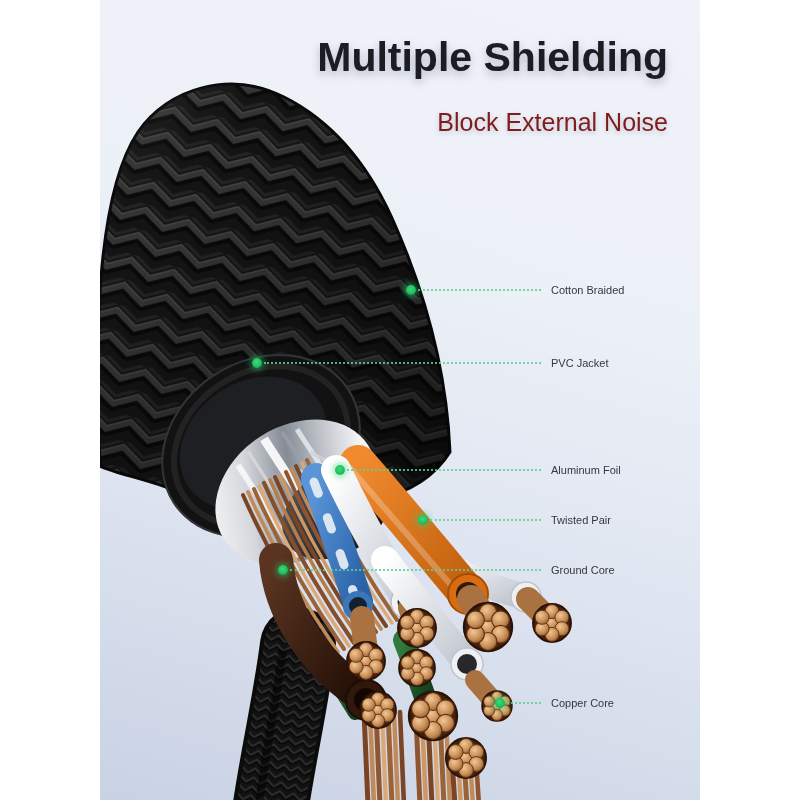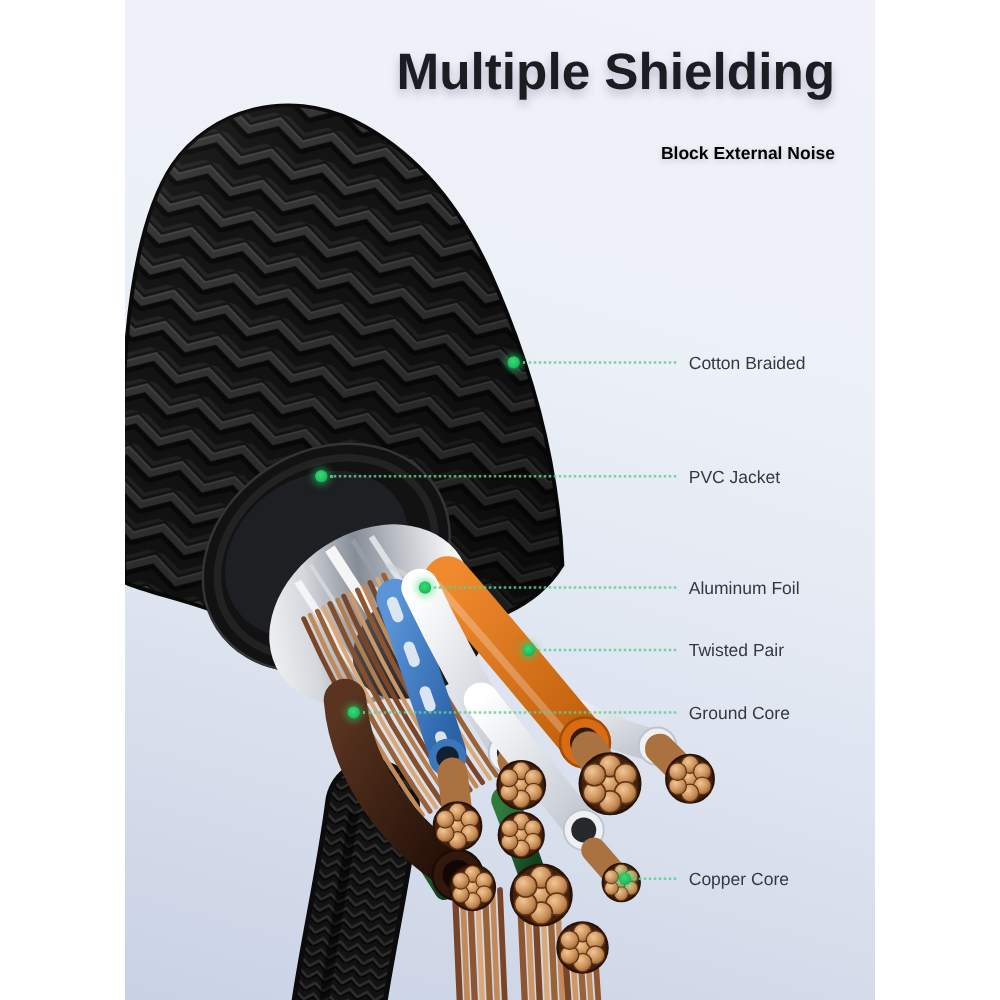--- a/index.html
+++ b/index.html
@@ -5,28 +5,28 @@
   html,body{margin:0;padding:0;}
   body{width:800px;height:800px;background:#ffffff;position:relative;overflow:hidden;
        font-family:"Liberation Sans","DejaVu Sans",sans-serif;}
   .stage{position:absolute;left:0;top:0;width:800px;height:800px;}
   .photo-bg{position:absolute;left:100px;top:0;width:600px;height:800px;
             background:linear-gradient(196deg,#f1f2f9 0%,#ecf0f7 35%,#e0e6f1 62%,#c9d2e4 100%);}
   .cable-svg{position:absolute;left:0;top:0;width:800px;height:800px;}
   .hero{position:absolute;top:31px;right:132px;text-align:right;}
   .hero .t{font-size:41px;font-weight:700;line-height:52px;color:#1b1d22;letter-spacing:0px;
            text-shadow:0 4px 8px rgba(100,110,140,0.40);}
-  .hero .s{font-size:14px;font-weight:700;color:#000000;margin-top:26px;line-height:26px;
+  .hero .s{font-size:25px;font-weight:400;color:#7f1d1d;margin-top:26px;line-height:26px;
            text-shadow:0 2px 5px rgba(100,110,140,0.30);}
   .callout{position:absolute;left:0;top:0;width:800px;height:24px;}
   .callout .dot{position:absolute;top:7px;width:10px;height:10px;border-radius:50%;
       background:radial-gradient(circle at 45% 40%, #3fd878 0%, #1fc05f 55%, #12934a 100%);
       box-shadow:0 0 6px 2px rgba(40,210,110,0.55);}
   .callout .line{position:absolute;top:11px;height:0;border-top:2px dotted rgba(98,207,146,0.85);}
-  .callout .label{position:absolute;left:551px;top:0;line-height:24px;font-size:14px;
+  .callout .label{position:absolute;left:551px;top:0;line-height:24px;font-size:11px;
       color:#35383e;font-weight:400;white-space:nowrap;}
 </style>
 </head>
 <body>
 
 <div class="stage">
 
   <div class="photo-bg"></div>
 
   <svg class="cable-svg" viewBox="0 0 800 800" xmlns="http://www.w3.org/2000/svg">
@@ -267,21 +267,21 @@
     <div class="t">Multiple Shielding</div>
     <div class="s">Block External Noise</div>
   </div>
 
   <div class="callout" style="top:278px">
     <span class="dot" style="left:406px"></span>
     <span class="line" style="left:418px;width:123px"></span>
     <span class="label">Cotton Braided</span>
   </div>
 
-  <div class="callout" style="top:369px">
+  <div class="callout" style="top:351px">
     <span class="dot" style="left:252px"></span>
     <span class="line" style="left:264px;width:277px"></span>
     <span class="label">PVC Jacket</span>
   </div>
 
   <div class="callout" style="top:508px">
     <span class="dot" style="left:418px"></span>
     <span class="line" style="left:430px;width:111px"></span>
     <span class="label">Twisted Pair</span>
   </div>

